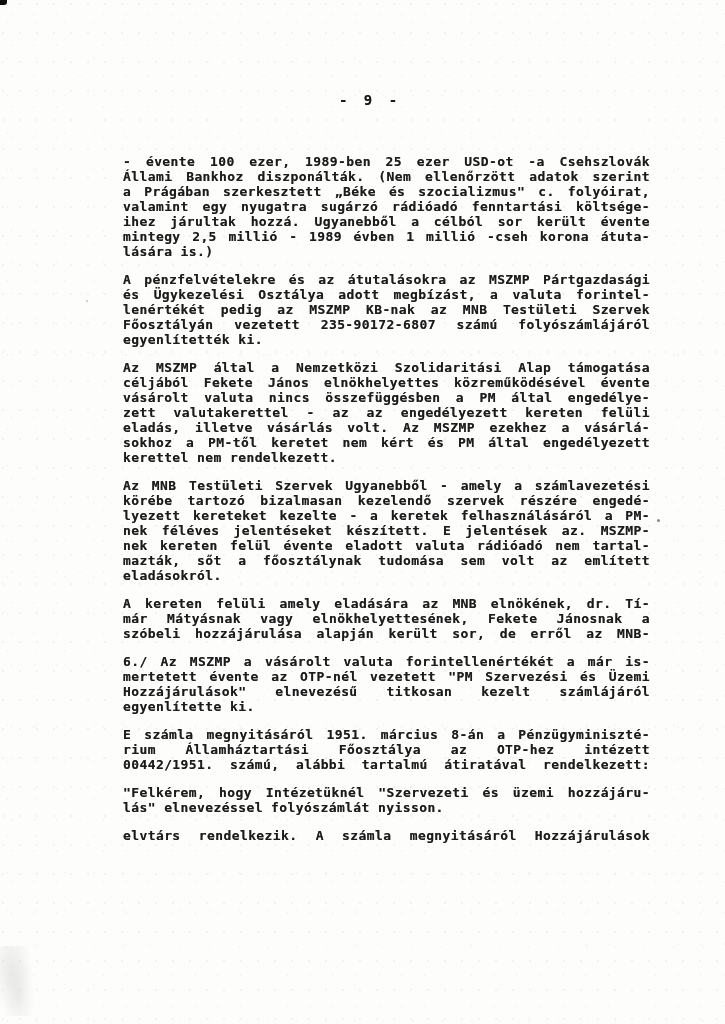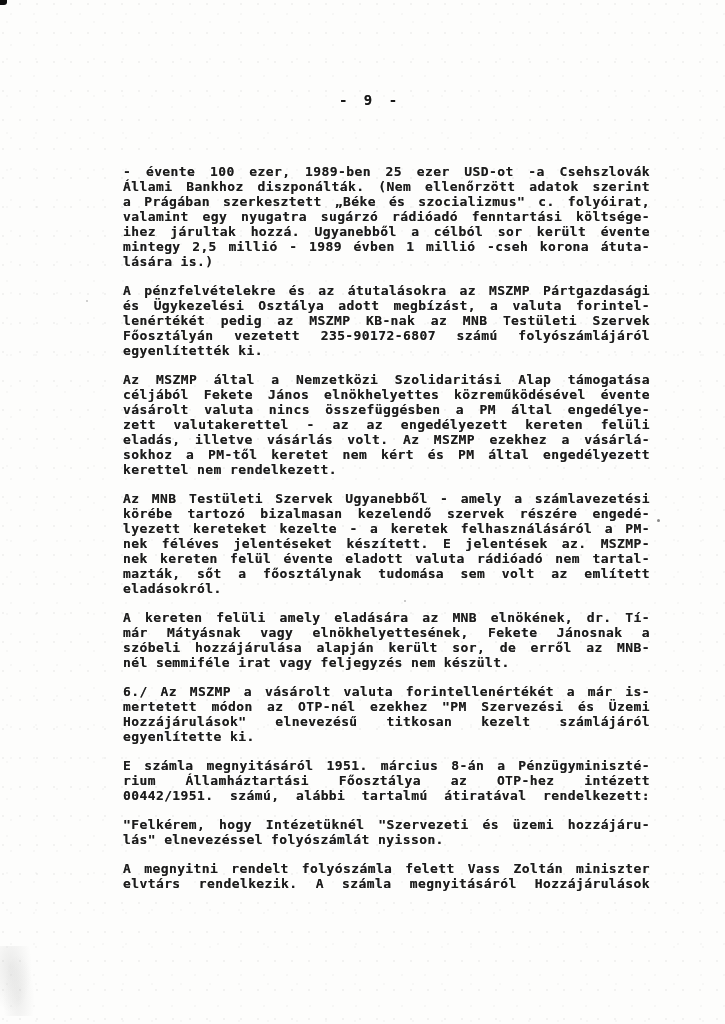--- a/index.html
+++ b/index.html
@@ -35,21 +35,21 @@
     color: #181818;
     text-shadow: 0 0 0.5px rgba(10,10,10,0.6);
   }
   .text-block {
     position: absolute;
     left: 123px;
     top: 150px;
     width: 527px;
   }
   .para {
-    margin: 14px 0 13px 0;
+    margin: 4px 0 13px 0;
   }
   .line {
     height: 15px;
     line-height: 15px;
     font-size: 13px;
     font-weight: bold;
     letter-spacing: 0.4px;
     white-space: nowrap;
     text-shadow: 0 0 0.5px rgba(10,10,10,0.55);
     color: #1c1c1c;
@@ -151,35 +151,33 @@
         <div class="line justify">lyezett kereteket kezelte - a keretek felhasználásáról a PM-</div>
         <div class="line justify">nek féléves jelentéseket készített. E jelentések az. MSZMP-</div>
         <div class="line justify">nek kereten felül évente eladott valuta rádióadó nem tartal-</div>
         <div class="line justify">mazták, sőt a főosztálynak tudomása sem volt az említett</div>
         <div class="line">eladásokról.</div>
       </div>
       <div class="para">
         <div class="line justify">A kereten felüli amely eladására az MNB elnökének, dr. Tí-</div>
         <div class="line justify">már Mátyásnak vagy elnökhelyettesének, Fekete Jánosnak a</div>
         <div class="line justify">szóbeli hozzájárulása alapján került sor, de erről az MNB-</div>
-        <div class="line">nél semmiféle irat vagy feljegyzés nem készült.</div>
       </div>
       <div class="para">
         <div class="line justify">6./ Az MSZMP a vásárolt valuta forintellenértékét a már is-</div>
-        <div class="line justify">mertetett módon az OTP-nél ezekhez "PM Szervezési és Üzemi</div>
+        <div class="line justify">mertetett évente az OTP-nél vezetett "PM Szervezési és Üzemi</div>
         <div class="line justify">Hozzájárulások" elnevezésű titkosan kezelt számlájáról</div>
         <div class="line">egyenlítette ki.</div>
       </div>
       <div class="para">
         <div class="line justify">E számla megnyitásáról 1951. március 8-án a Pénzügyminiszté-</div>
         <div class="line justify">rium Államháztartási Főosztálya az OTP-hez intézett</div>
         <div class="line justify">00442/1951. számú, alábbi tartalmú átiratával rendelkezett:</div>
       </div>
       <div class="para">
         <div class="line justify">"Felkérem, hogy Intézetüknél "Szervezeti és üzemi hozzájáru-</div>
         <div class="line">lás" elnevezéssel folyószámlát nyisson.</div>
       </div>
       <div class="para">
-        <div class="line justify">A megnyitni rendelt folyószámla felett Vass Zoltán miniszter</div>
         <div class="line justify">elvtárs rendelkezik. A számla megnyitásáról Hozzájárulások</div>
       </div>
     </div>
 </div>
 
 </body></html>

